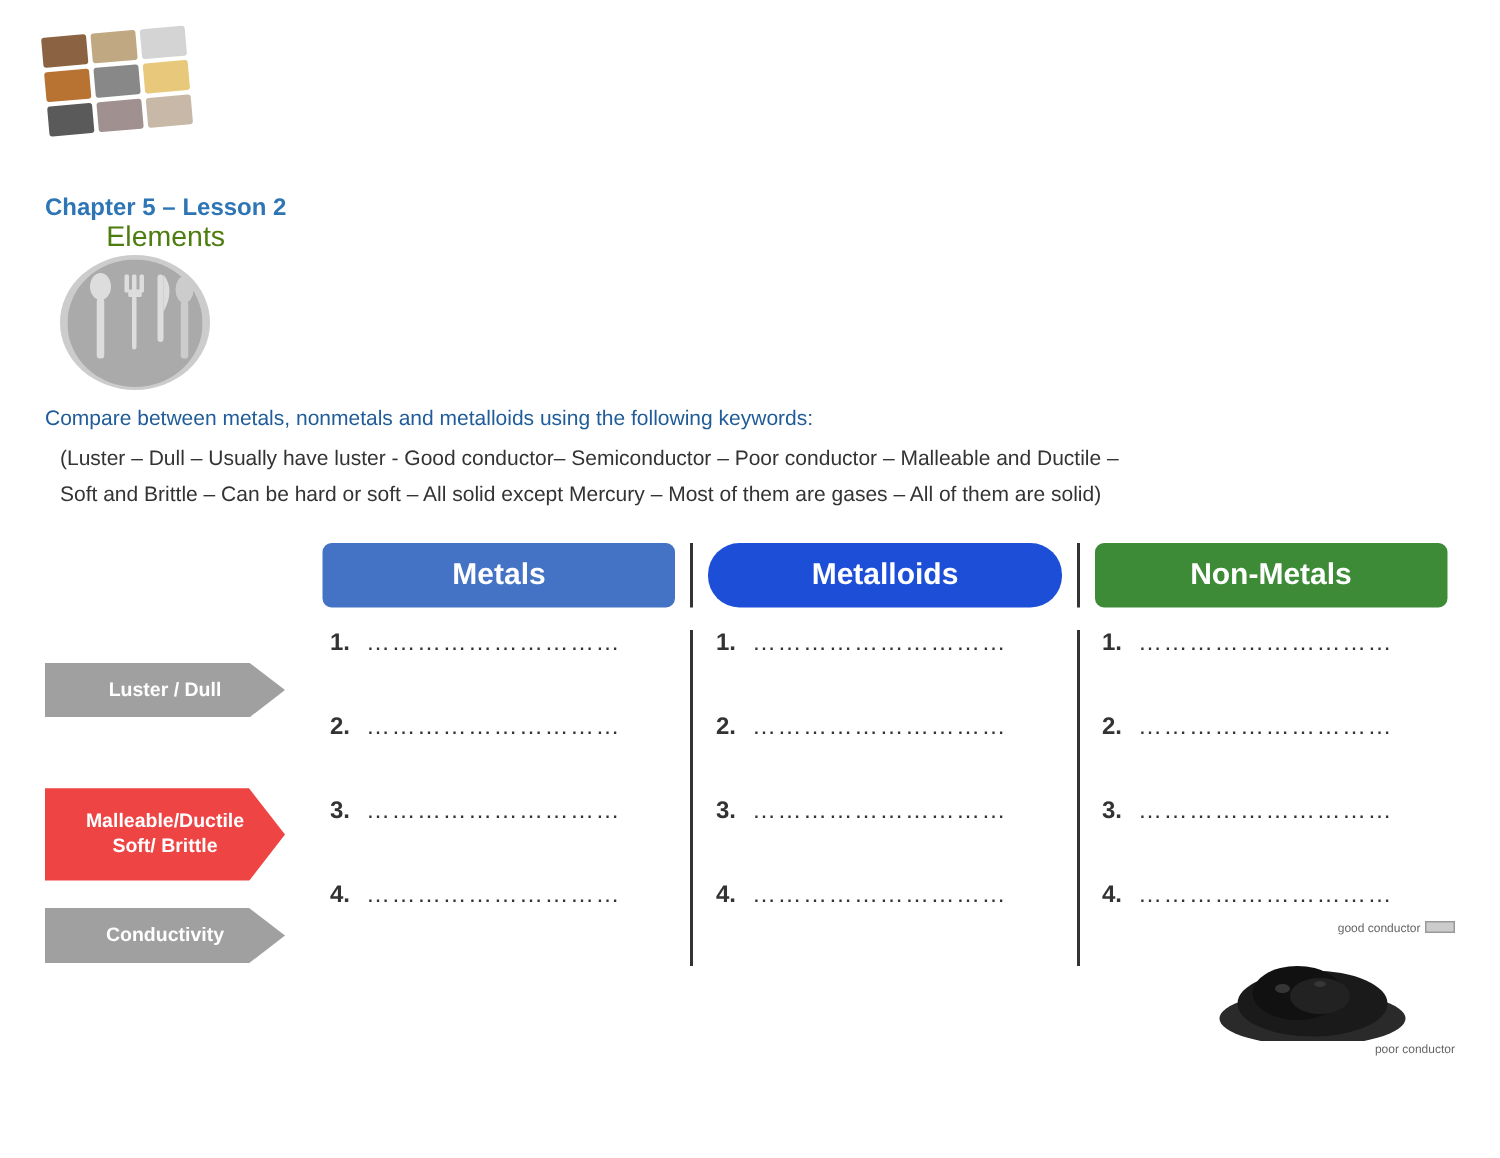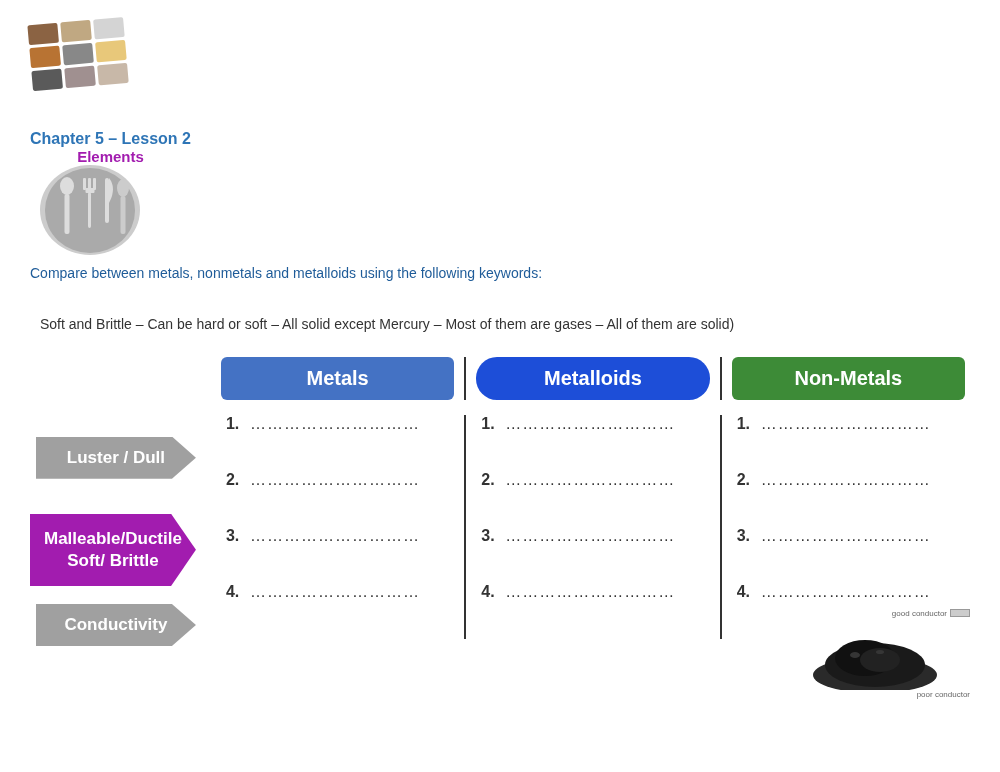--- a/index.html
+++ b/index.html
@@ -36,23 +36,23 @@
       text-align: center;
       flex: 1;
       padding-top: 20px;
     }
     .header-title .chapter {
       color: #2E75B6;
       font-weight: bold;
       font-size: 16px;
     }
     .header-title .lesson {
-      color: #a21caf;
-      font-weight: bold;
-      font-size: 15px;
+      color: #4d7c0f;
+      font-weight: normal;
+      font-size: 19px;
     }
     .header-cutlery {
       width: 120px;
       height: 90px;
       display: flex;
       justify-content: center;
       align-items: center;
     }
 
     
@@ -94,32 +94,33 @@
       justify-content: center;
       position: relative;
       margin-bottom: 35px;
     }
 
     
     .arrow-shape {
       background: #808080;
       color: #fff;
       font-weight: bold;
-      font-size: 17px;
+      font-size: 13px;
       text-align: center;
       padding: 10px 14px 10px 14px;
       clip-path: polygon(0% 0%, 85% 0%, 100% 50%, 85% 100%, 0% 100%);
       min-width: 160px;
       line-height: 1.3;
     }
     .arrow-shape.lighter {
       background: #A0A0A0;
     }
     .arrow-shape.dark {
-      background: #a21caf;
+      background: #ef4444;
+      margin-top: 12px;
     }
 
     
     .table-area {
       flex: 1;
       display: flex;
       flex-direction: column;
     }
 
     
@@ -255,21 +256,21 @@
           <ellipse cx="78" cy="20" rx="6" ry="9" fill="#ccc"></ellipse>
           <rect x="75.5" y="28" width="5" height="38" rx="2" fill="#ccc"></rect>
         </svg>
       </div>
     </div>
   </div>
 
   <div class="instruction">Compare between metals, nonmetals and metalloids using the following keywords:</div>
 
   <div class="keywords">
-    <br>
+    <span>(Luster – Dull – Usually have luster - Good conductor– Semiconductor – Poor conductor – Malleable and Ductile –</span><br>
     <span>Soft and Brittle – Can be hard or soft – All solid except Mercury – Most of them are gases – All of them are solid)</span>
   </div>
 
   <div class="content">
 
     <div class="arrows-col">
       <div class="arrow-label">
         <div class="arrow-shape lighter">Luster / Dull</div>
       </div>
       <div class="arrow-label" style="margin-bottom:18px;">

